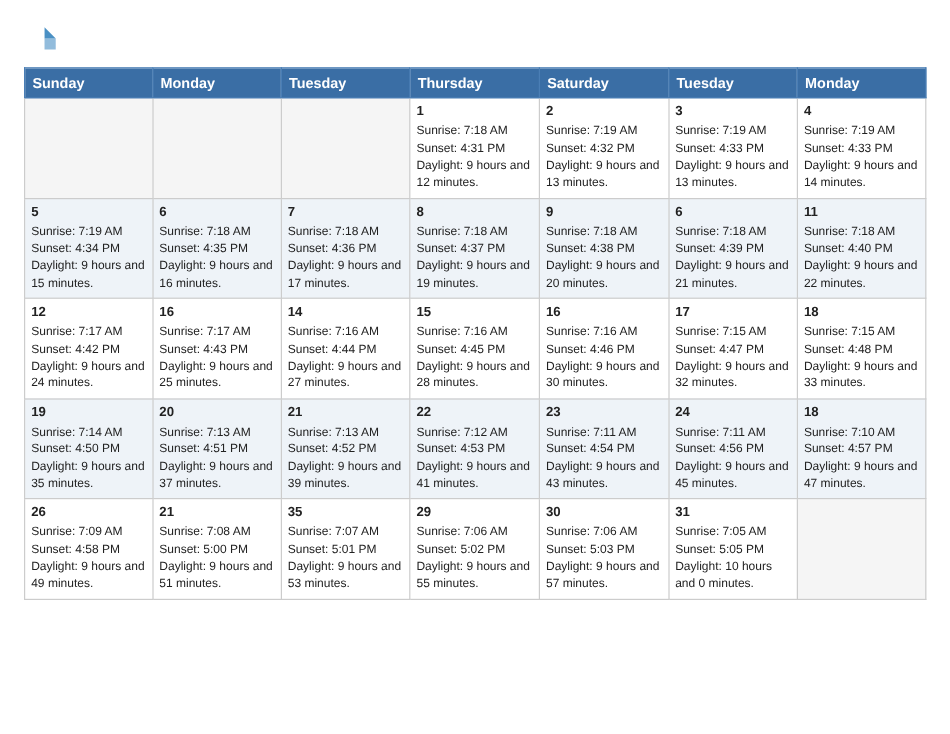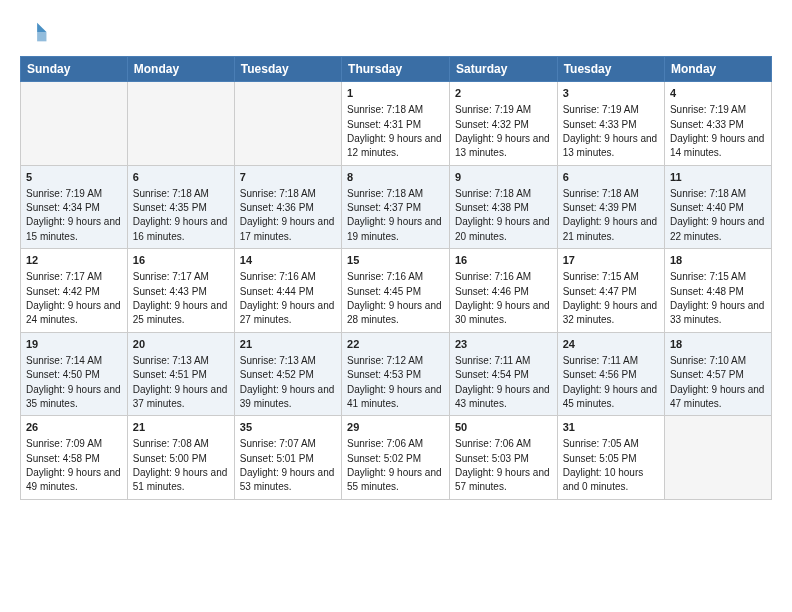--- a/index.html
+++ b/index.html
@@ -249,21 +249,21 @@
       </td>
           <td>
         <span class="day-num">35</span>
         <span class="day-info">Sunrise: 7:07 AM<br>Sunset: 5:01 PM<br>Daylight: 9 hours and 53 minutes.</span>
       </td>
           <td>
         <span class="day-num">29</span>
         <span class="day-info">Sunrise: 7:06 AM<br>Sunset: 5:02 PM<br>Daylight: 9 hours and 55 minutes.</span>
       </td>
           <td>
-        <span class="day-num">50</span>
+        <span class="day-num">30</span>
         <span class="day-info">Sunrise: 7:06 AM<br>Sunset: 5:03 PM<br>Daylight: 9 hours and 57 minutes.</span>
       </td>
           <td>
         <span class="day-num">31</span>
         <span class="day-info">Sunrise: 7:05 AM<br>Sunset: 5:05 PM<br>Daylight: 10 hours and 0 minutes.</span>
       </td>
           <td class="empty"></td>
         </tr>
       </tbody>
   </table>

